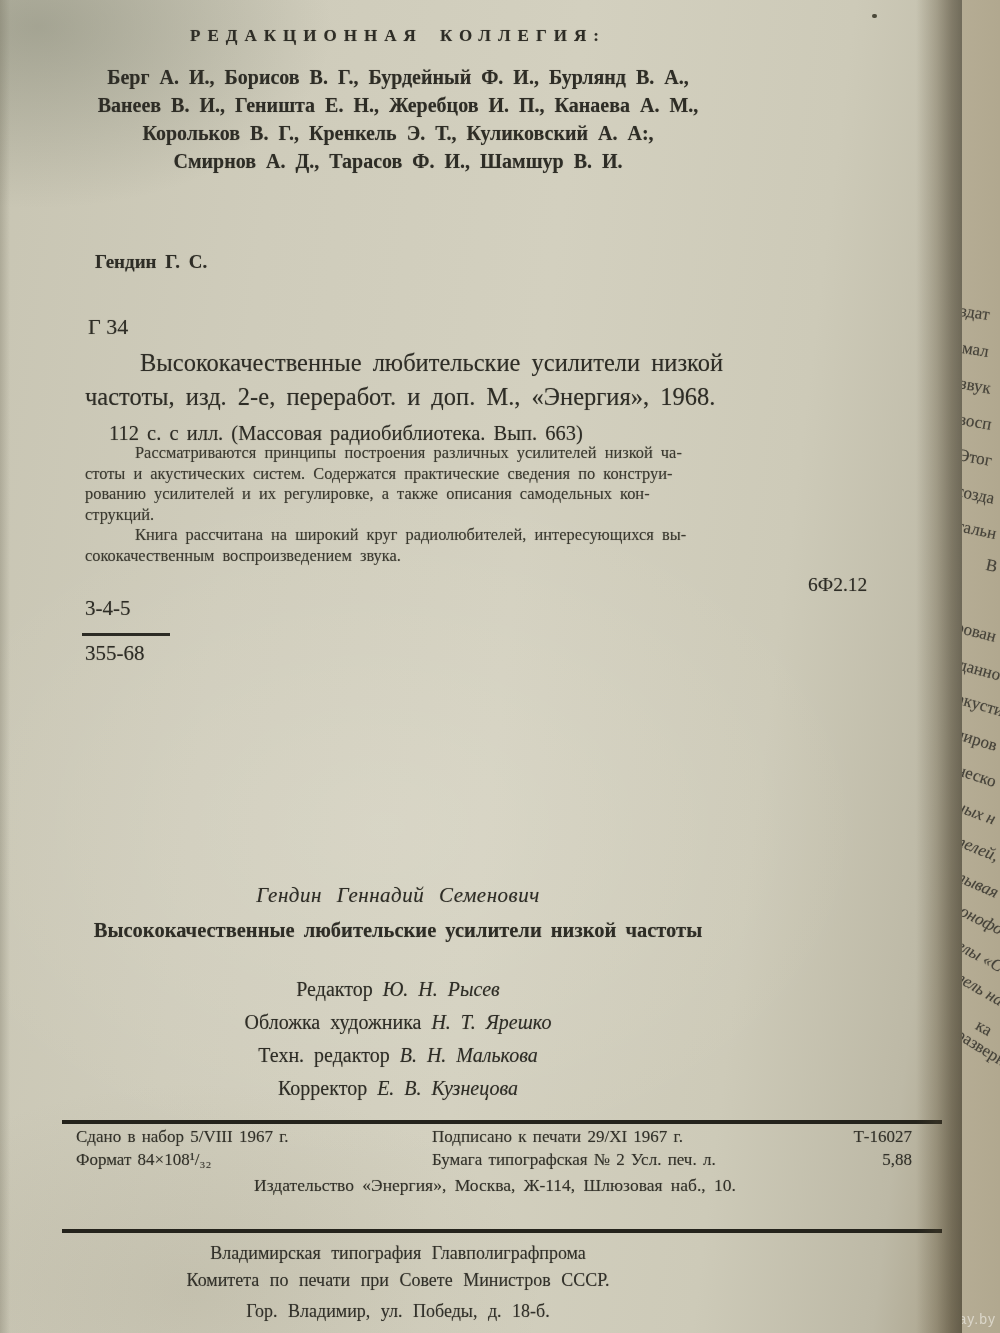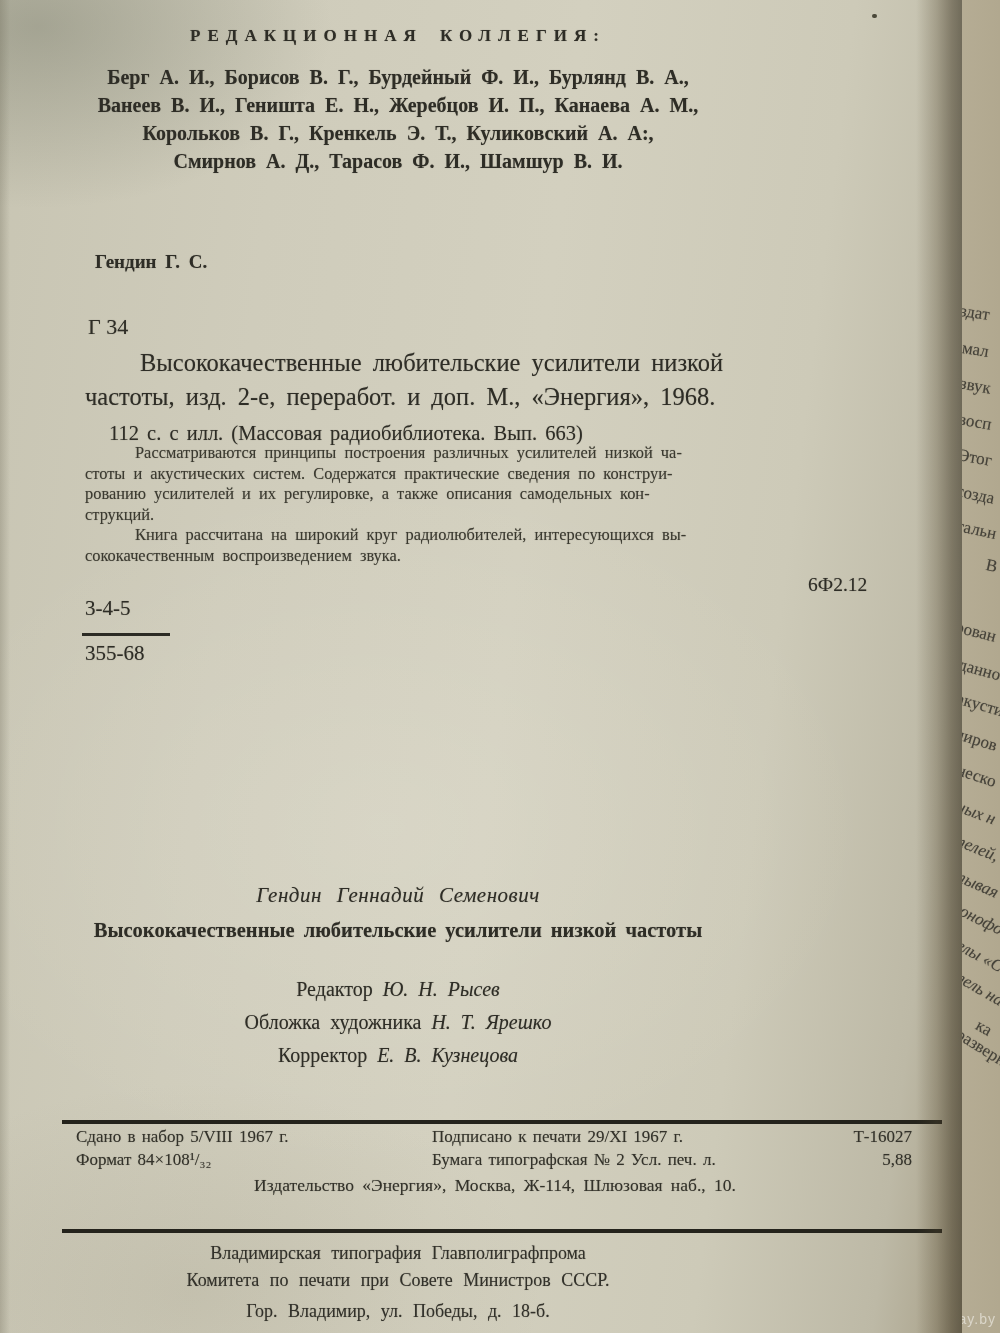--- a/index.html
+++ b/index.html
@@ -151,20 +151,24 @@
     <div class="abs ctr credits ink">
       <div>
         <span>Редактор</span>
         <span class="nm">Ю. Н. Рысев</span>
       </div>
       <div>
         <span>Обложка художника</span>
         <span class="nm">Н. Т. Ярешко</span>
       </div>
       <div>
+        <span>Техн. редактор</span>
+        <span class="nm">В. Н. Малькова</span>
+      </div>
+      <div>
         <span>Корректор</span>
         <span class="nm">Е. В. Кузнецова</span>
       </div>
     </div>
 
     <div class="abs rule rule-top"></div>
 
     <div class="abs imprint ink">
       <div class="row">
         <span class="p0">Сдано в набор 5/VIII 1967 г.</span>

